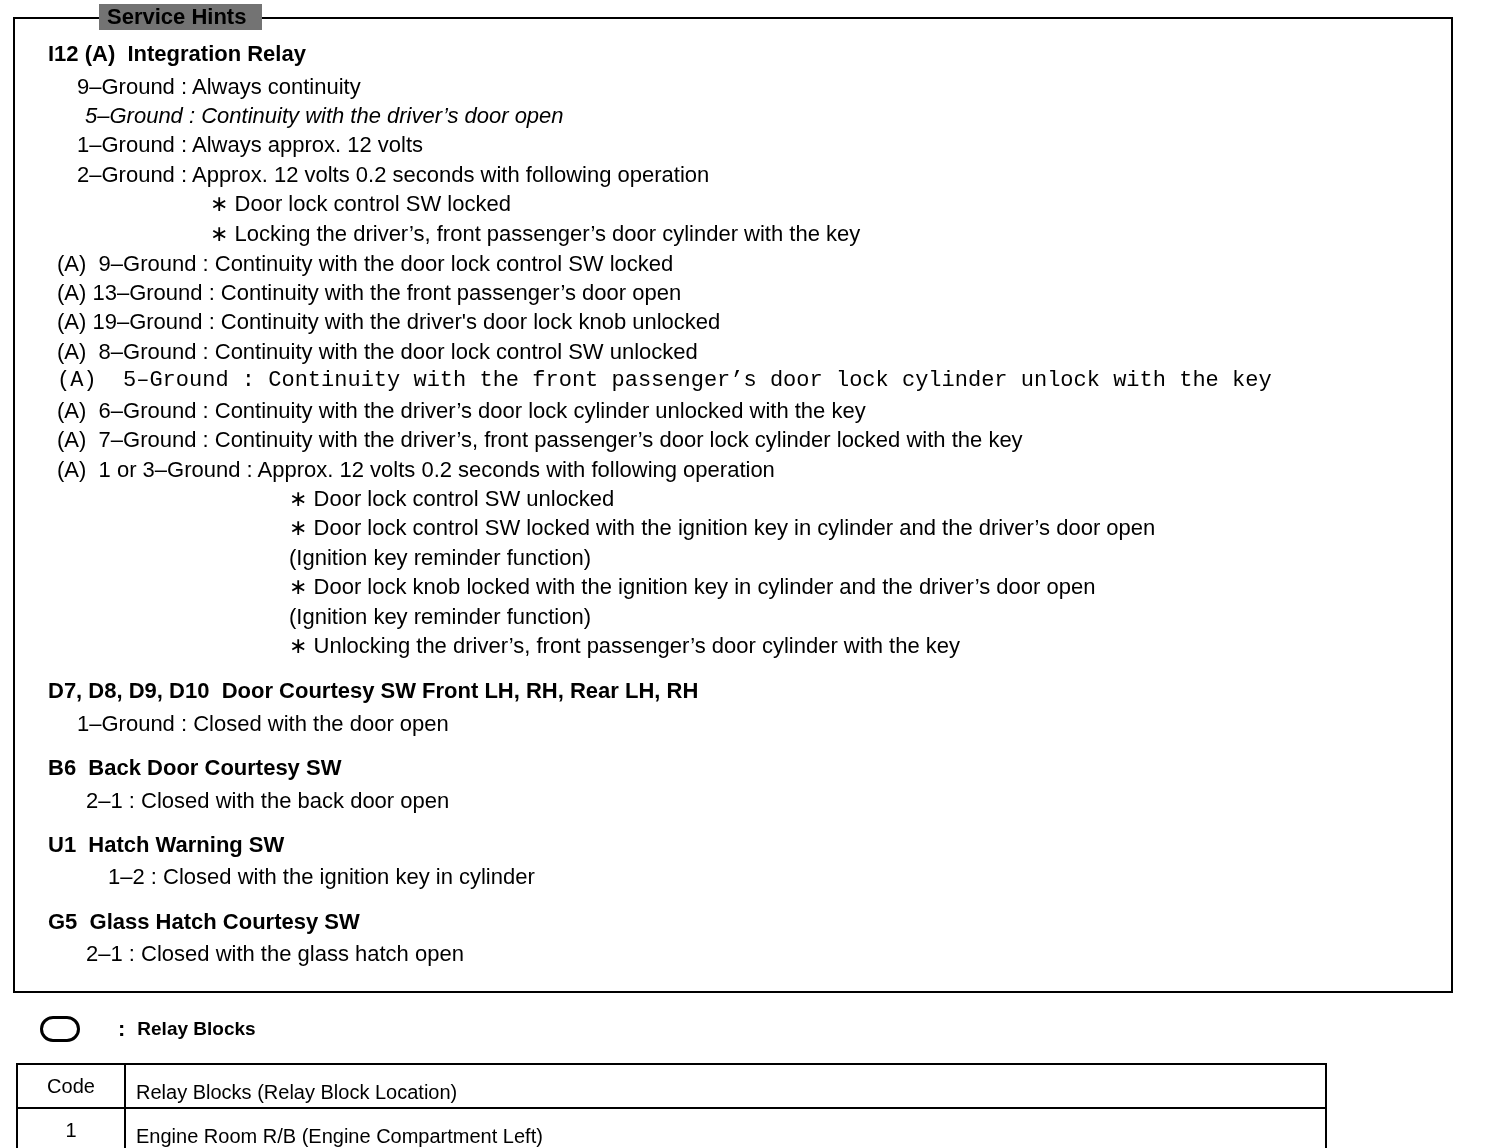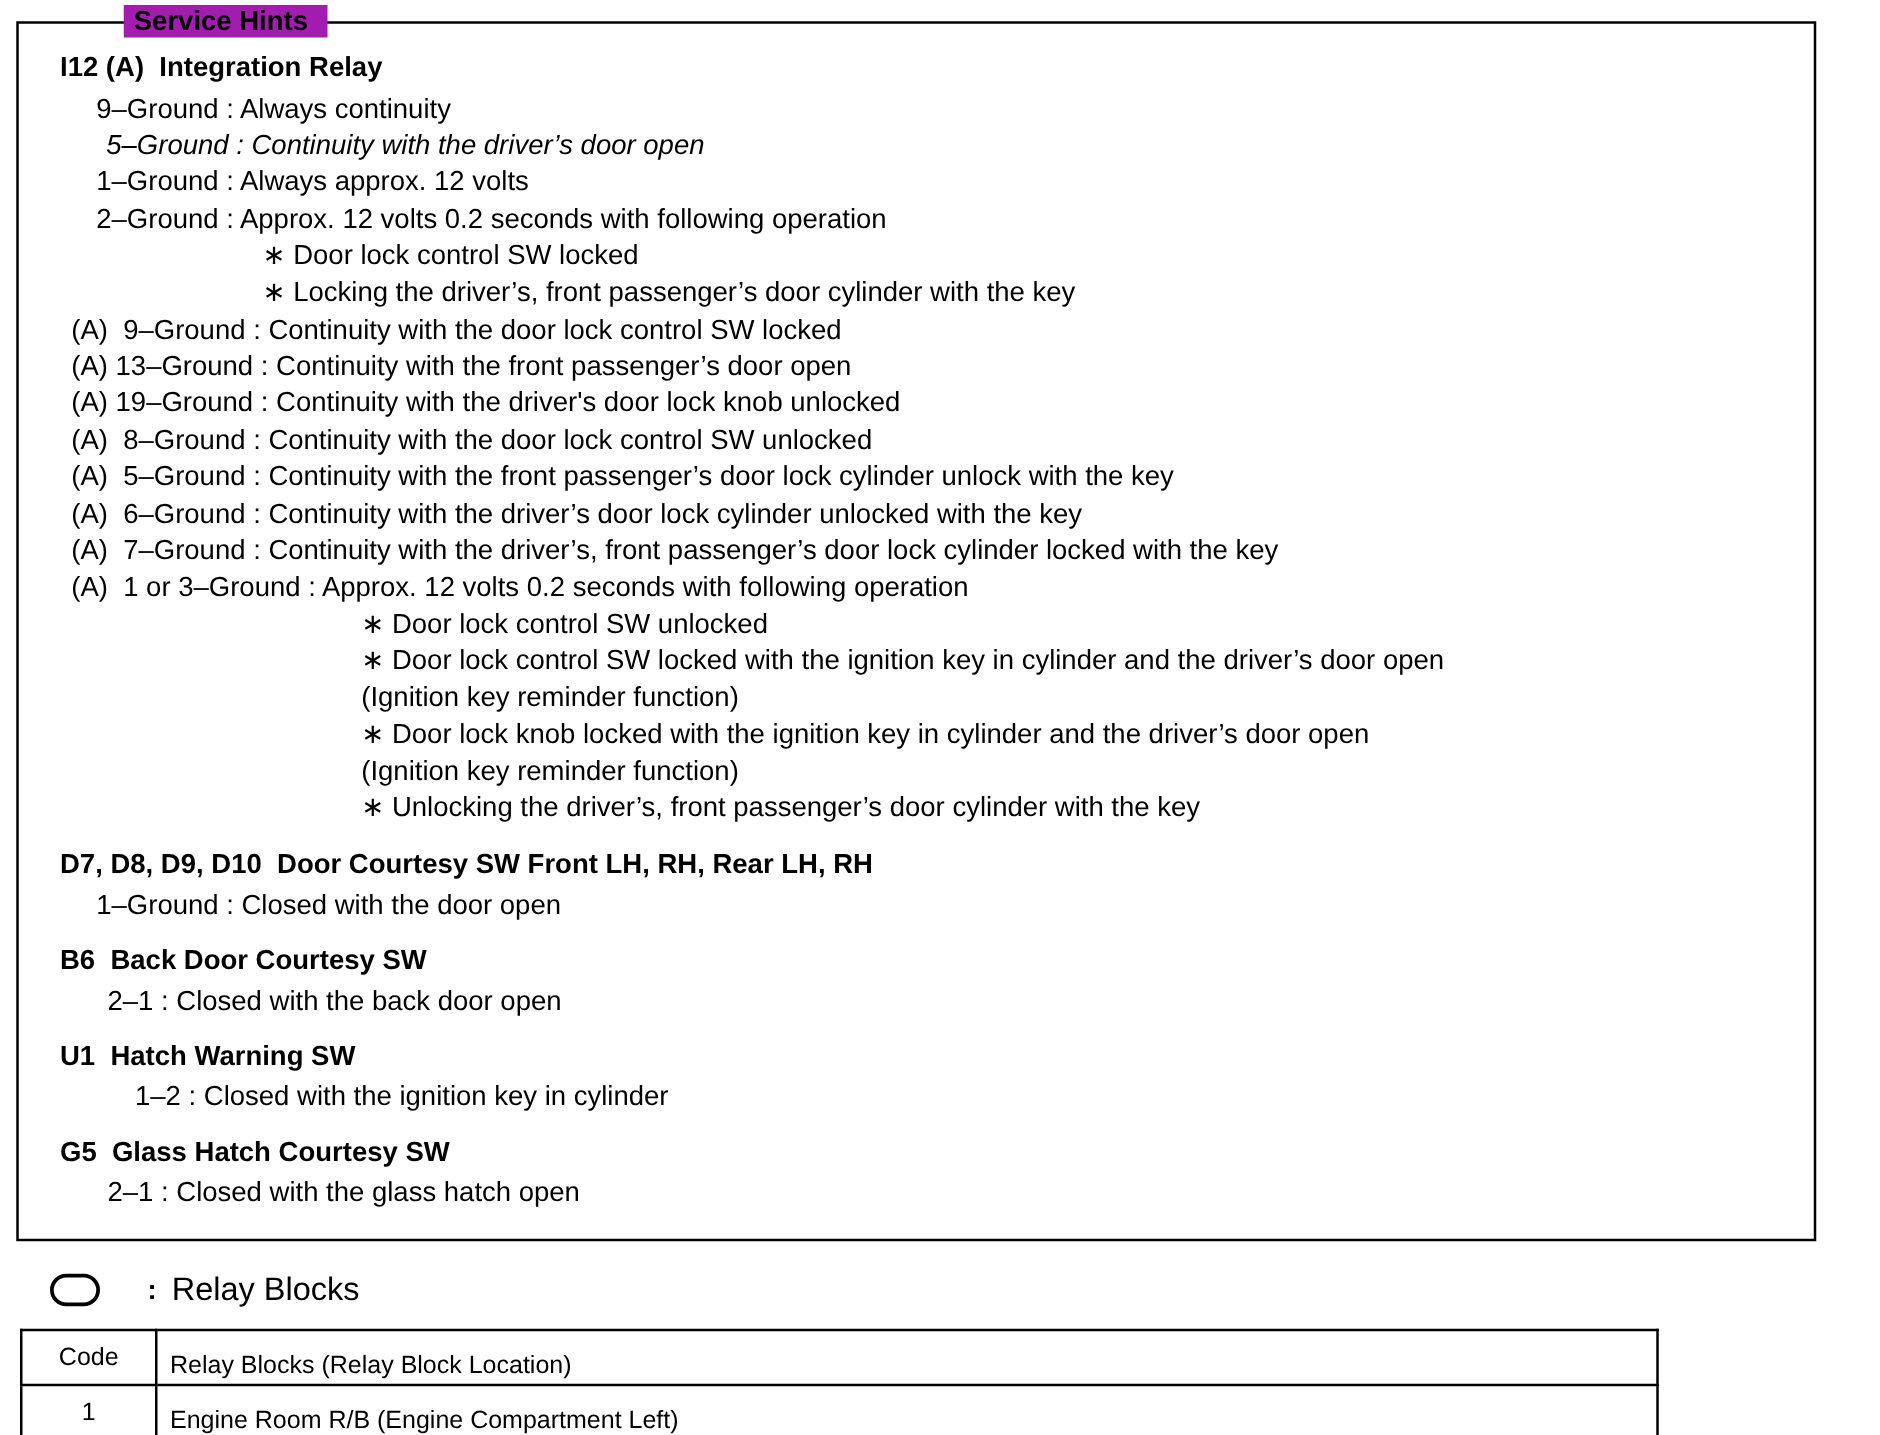--- a/index.html
+++ b/index.html
@@ -1,27 +1,27 @@
 <!DOCTYPE html>
 <html><head>
 <meta charset="utf-8">
 <style>
   html, body { margin:0; padding:0; background:#ffffff; }
   body { width:1504px; height:1148px; position:relative; overflow:hidden;
          font-family:"Liberation Sans", sans-serif; color:#000; }
   .hints-box { position:absolute; left:13px; top:17px; width:1440px; height:976px;
                border:2.5px solid #000; box-sizing:border-box; }
-  .box-title { position:absolute; left:86px; top:4px; background:#a21caf; padding:0 16px 0 8px;
+  .box-title { position:absolute; left:86px; top:4px; background:#737373; padding:0 16px 0 8px;
                font-weight:bold; font-size:22px; line-height:26px; }
   .line { position:absolute; font-size:22px; line-height:26px; white-space:pre; }
   .bold { font-weight:bold; }
   .relay-legend { position:absolute; left:40px; top:1016px; display:flex; align-items:center; }
   .relay-shape { width:40px; height:26px; border:3px solid #000; border-radius:14px; box-sizing:border-box; }
   .relay-colon { margin-left:38px; font-size:22px; font-weight:bold; }
-  .relay-label { margin-left:12px; font-size:26px; font-weight:normal; }
+  .relay-label { margin-left:12px; font-size:19px; font-weight:bold; }
   table.relay-table { position:absolute; left:16px; top:1063px; width:1311px; border-collapse:collapse;
                       border:2.5px solid #000; font-size:20px; }
   table.relay-table td { border:2px solid #000; height:30px; padding:12px 0 0 10px; line-height:30px; }
   table.relay-table td.code { width:106px; text-align:center; padding:0; }
 </style>
 </head>
 <body>
 
 <div class="hints-box"></div>
 <div class="box-title" style="left:99px;top:4px;">Service Hints</div>
@@ -30,21 +30,21 @@
 <div class="line" style="left:77px;top:74px;">9–Ground : Always continuity</div>
 <div class="line" style="left:85px;top:103px;font-style:italic;">5–Ground : Continuity with the driver’s door open</div>
 <div class="line" style="left:77px;top:132px;">1–Ground : Always approx. 12 volts</div>
 <div class="line" style="left:77px;top:162px;">2–Ground : Approx. 12 volts 0.2 seconds with following operation</div>
 <div class="line" style="left:210px;top:191px;">∗ Door lock control SW locked</div>
 <div class="line" style="left:210px;top:221px;">∗ Locking the driver’s, front passenger’s door cylinder with the key</div>
 <div class="line" style="left:57px;top:251px;">(A)  9–Ground : Continuity with the door lock control SW locked</div>
 <div class="line" style="left:57px;top:280px;">(A) 13–Ground : Continuity with the front passenger’s door open</div>
 <div class="line" style="left:57px;top:309px;">(A) 19–Ground : Continuity with the driver's door lock knob unlocked</div>
 <div class="line" style="left:57px;top:339px;">(A)  8–Ground : Continuity with the door lock control SW unlocked</div>
-<div class="line" style="left:57px;top:368px;">(A)  5–Ground : Continuity with the front passenger’s door lock cylinder unlock with the key</div>
+<div class="line" style="left:57px;top:368px;font-family:Liberation Mono, monospace;">(A)  5–Ground : Continuity with the front passenger’s door lock cylinder unlock with the key</div>
 <div class="line" style="left:57px;top:398px;">(A)  6–Ground : Continuity with the driver’s door lock cylinder unlocked with the key</div>
 <div class="line" style="left:57px;top:427px;">(A)  7–Ground : Continuity with the driver’s, front passenger’s door lock cylinder locked with the key</div>
 <div class="line" style="left:57px;top:457px;">(A)  1 or 3–Ground : Approx. 12 volts 0.2 seconds with following operation</div>
 <div class="line" style="left:289px;top:486px;">∗ Door lock control SW unlocked</div>
 <div class="line" style="left:289px;top:515px;">∗ Door lock control SW locked with the ignition key in cylinder and the driver’s door open</div>
 <div class="line" style="left:289px;top:545px;">(Ignition key reminder function)</div>
 <div class="line" style="left:289px;top:574px;">∗ Door lock knob locked with the ignition key in cylinder and the driver’s door open</div>
 <div class="line" style="left:289px;top:604px;">(Ignition key reminder function)</div>
 <div class="line" style="left:289px;top:633px;">∗ Unlocking the driver’s, front passenger’s door cylinder with the key</div>
 

